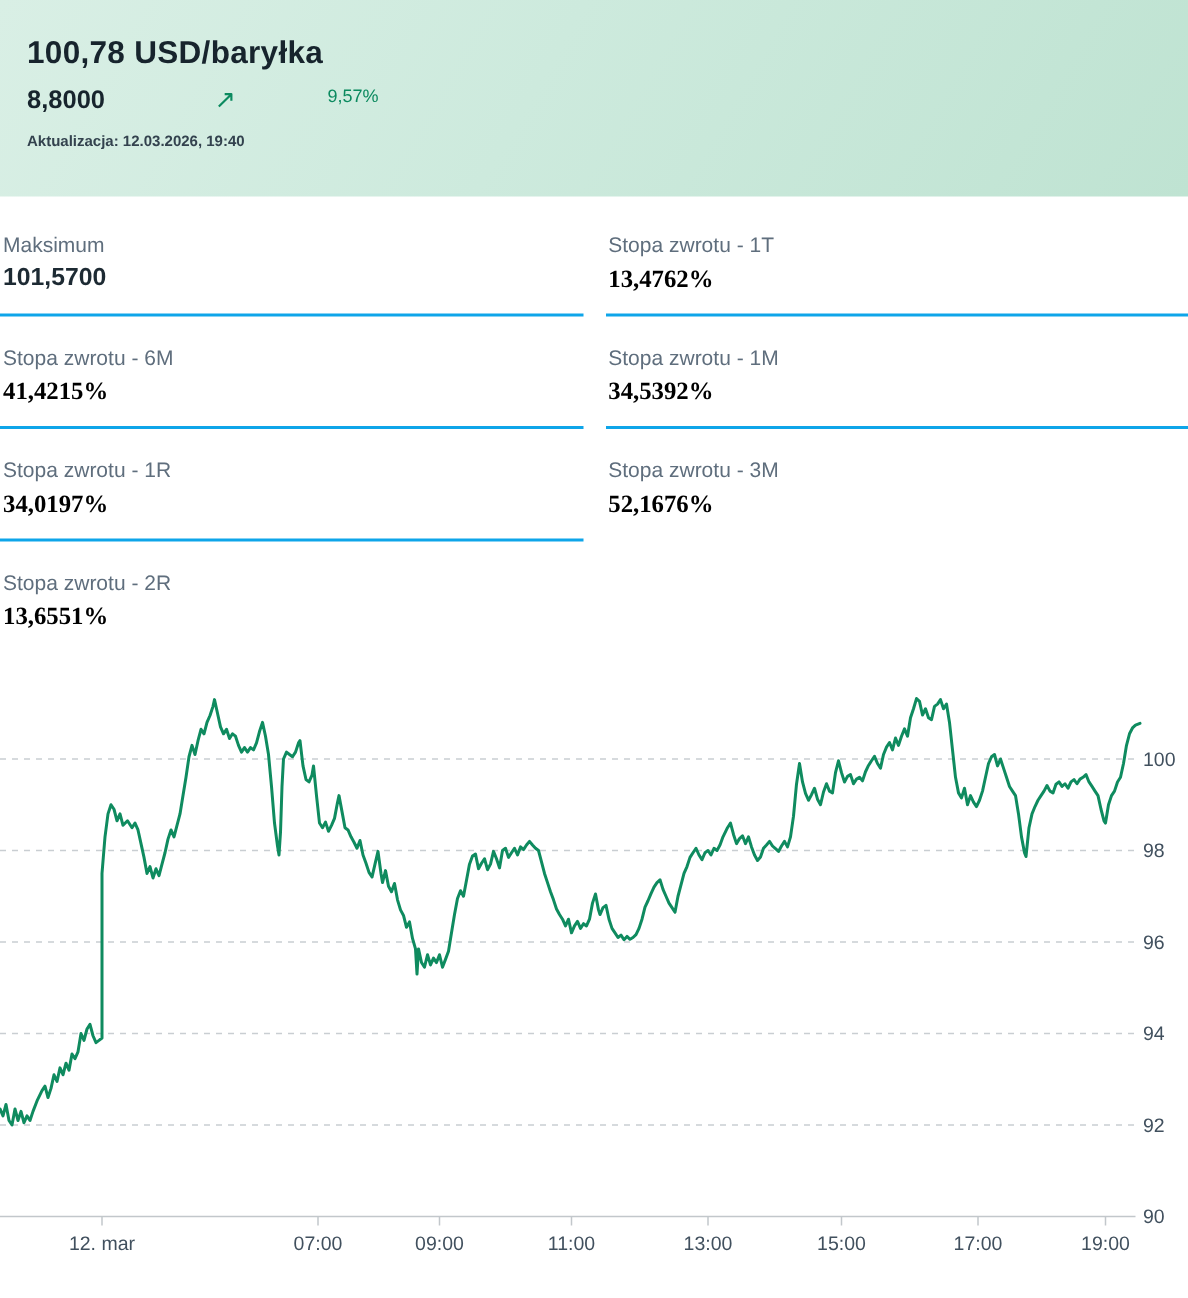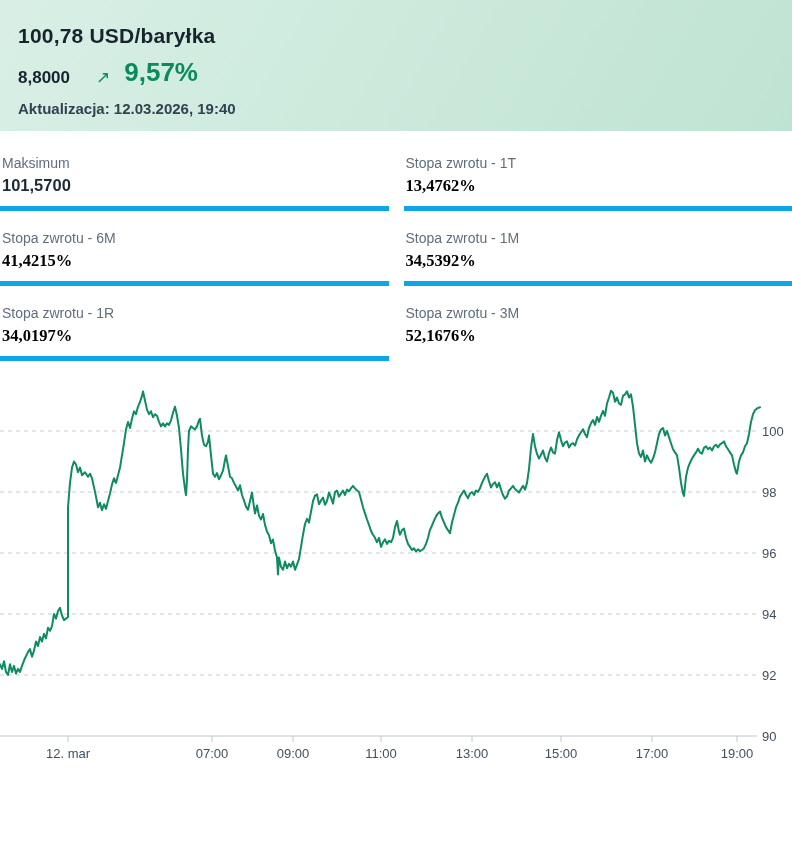--- a/index.html
+++ b/index.html
@@ -18,58 +18,59 @@
     background: linear-gradient(120deg, #d9efe5 0%, #cdeadd 45%, #bfe3d2 100%);
   }
   .quote-title {
     font-size: 21px;
     font-weight: 700;
     color: #17242d;
     letter-spacing: .2px;
   }
   .change-row {
     display: flex;
-    align-items: flex-end;
+    align-items: flex-start;
     margin-top: 9px;
+    gap: 47px;
   }
   .change-abs {
     font-size: 17px;
     font-weight: 700;
     color: #17242d;
   }
   .arrow-up {
     font-size: 17px;
     font-weight: 400;
     color: #0b8a5f;
     margin-left: 26px;
   }
   .change-pct {
-    font-size: 26px;
-    font-weight: 700;
+    font-size: 12px;
+    font-weight: 400;
     color: #0b8a5f;
     margin-left: 14px;
   }
   .updated-line {
     margin-top: 12px;
-    font-size: 15px;
+    font-size: 10px;
     font-weight: 600;
     color: #33424e;
   }
   
   .stats-grid {
     display: grid;
     grid-template-columns: 1fr 1fr;
     column-gap: 15px;
     padding-top: 5px;
   }
   .stat-cell {
     height: 75px;
     padding-top: 18px;
     padding-left: 2px;
-    border-bottom: 5px solid #0ea5e9;
+    border-bottom: 2px solid #0ea5e9;
   }
   .stat-cell.no-border { border-bottom: none; }
   .stat-label {
     font-size: 14px;
     line-height: 18px;
     color: #5f6e7d;
   }
   .stat-value {
     margin-top: 4px;
     font-size: 16.5px;
@@ -116,20 +117,24 @@
       <div class="stat-value accent">34,5392%</div>
     </div>
     <div class="stat-cell">
       <div class="stat-label">Stopa zwrotu - 1R</div>
       <div class="stat-value accent">34,0197%</div>
     </div>
     <div class="stat-cell no-border">
       <div class="stat-label">Stopa zwrotu - 3M</div>
       <div class="stat-value accent">52,1676%</div>
     </div>
+    <div class="stat-cell no-border">
+      <div class="stat-label">Stopa zwrotu - 2R</div>
+      <div class="stat-value accent">13,6551%</div>
+    </div>
   </div>
 
 <div class="chart-wrap">
   <svg id="chart-svg" width="792" height="429" viewBox="0 0 792 429">
       <line x1="0" y1="70" x2="756" y2="70" stroke="#c9ced2" stroke-width="1" stroke-dasharray="4 4"></line>
       <text x="762" y="74.5" text-anchor="start">100</text>
       <line x1="0" y1="131" x2="756" y2="131" stroke="#c9ced2" stroke-width="1" stroke-dasharray="4 4"></line>
       <text x="762" y="135.5" text-anchor="start">98</text>
       <line x1="0" y1="192" x2="756" y2="192" stroke="#c9ced2" stroke-width="1" stroke-dasharray="4 4"></line>
       <text x="762" y="196.5" text-anchor="start">96</text>

